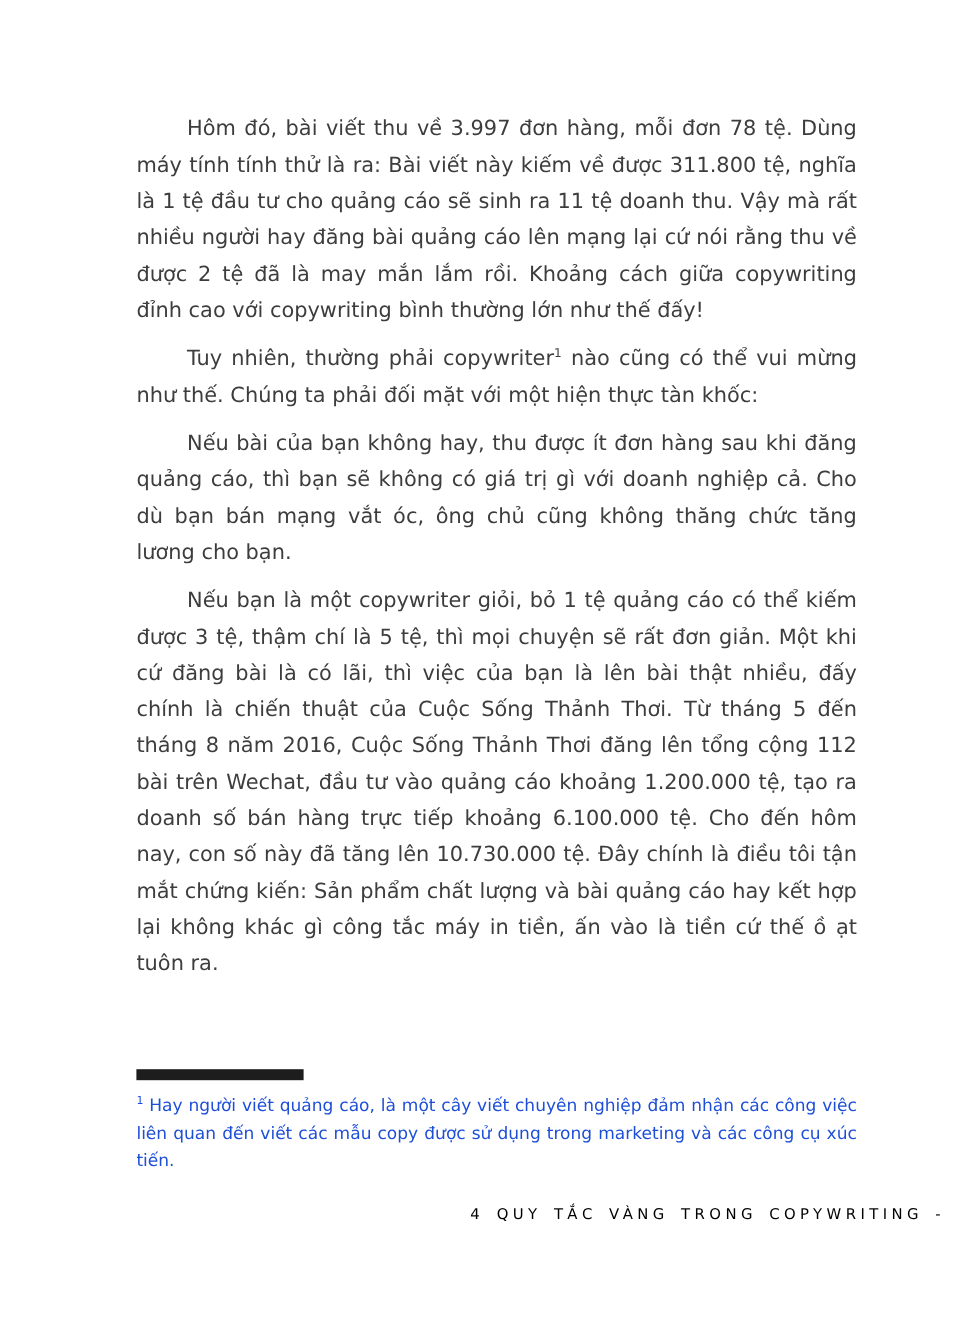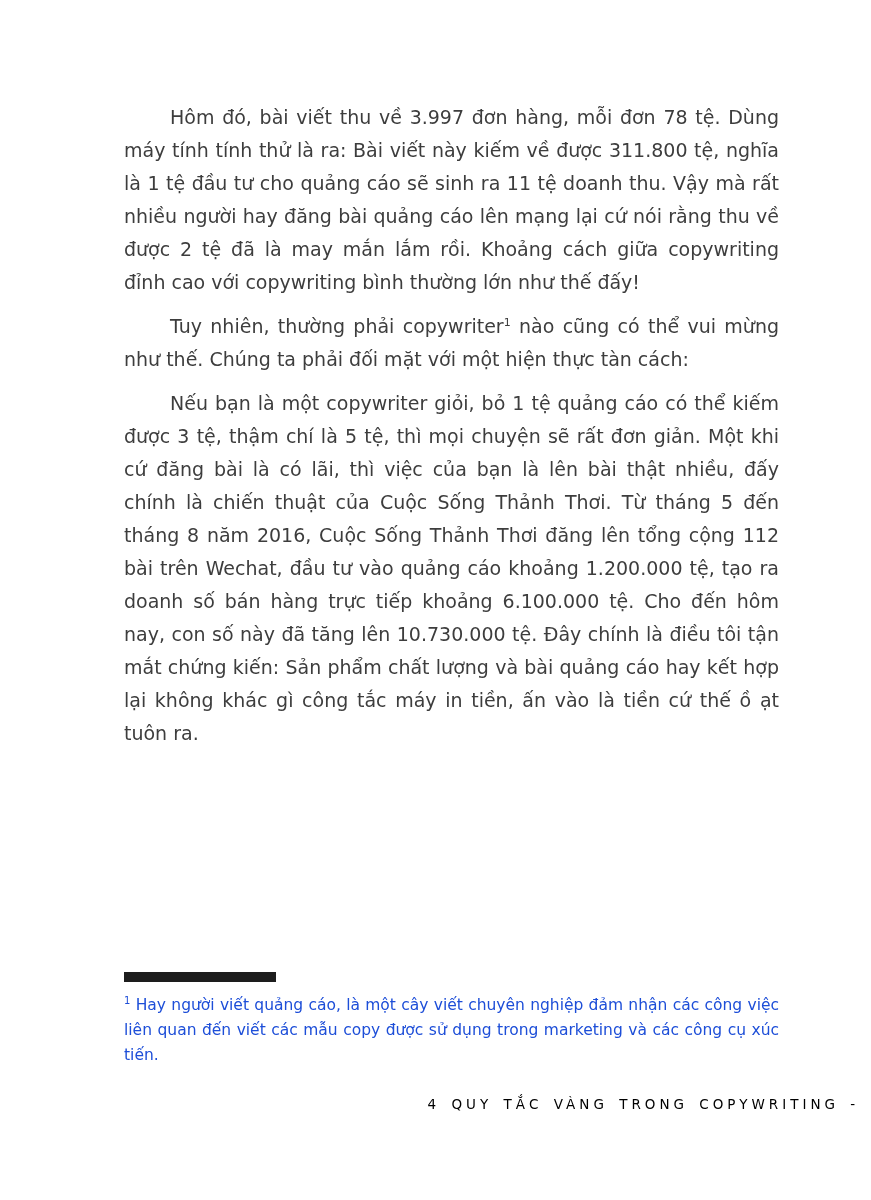--- a/index.html
+++ b/index.html
@@ -72,22 +72,23 @@
     }
   </style>
 </head>
 <body>
 
 <div class="page">
 
   <main class="body-text">
     <p class="para">Hôm đó, bài viết thu về 3.997 đơn hàng, mỗi đơn 78 tệ. Dùng máy tính tính thử là ra: Bài viết này kiếm về được 311.800 tệ, nghĩa là 1 tệ đầu tư cho quảng cáo sẽ sinh ra 11 tệ doanh thu. Vậy mà rất nhiều người hay đăng bài quảng cáo lên mạng lại cứ nói rằng thu về được 2 tệ đã là may mắn lắm rồi. Khoảng cách giữa copywriting đỉnh cao với copywriting bình thường lớn như thế đấy!</p>
 
-    <p class="para"><span>Tuy nhiên, thường phải copywriter</span><sup class="fn-ref">1</sup><span> nào cũng có thể vui mừng như thế. Chúng ta phải đối mặt với một hiện thực tàn cách:</span></p>
+    <p class="para"><span>Tuy nhiên, thường phải copywriter</span><sup class="fn-ref">1</sup><span> nào cũng có thể vui mừng như thế. Chúng ta phải đối mặt với một hiện thực tàn khốc:</span></p>
 
+    <p class="para">Nếu bài của bạn không hay, thu được ít đơn hàng sau khi đăng quảng cáo, thì bạn sẽ không có giá trị gì với doanh nghiệp cả. Cho dù bạn bán mạng vắt óc, ông chủ cũng không thăng chức tăng lương cho bạn.</p>
 
     <p class="para">Nếu bạn là một copywriter giỏi, bỏ 1 tệ quảng cáo có thể kiếm được 3 tệ, thậm chí là 5 tệ, thì mọi chuyện sẽ rất đơn giản. Một khi cứ đăng bài là có lãi, thì việc của bạn là lên bài thật nhiều, đấy chính là chiến thuật của Cuộc Sống Thảnh Thơi. Từ tháng 5 đến tháng 8 năm 2016, Cuộc Sống Thảnh Thơi đăng lên tổng cộng 112 bài trên Wechat, đầu tư vào quảng cáo khoảng 1.200.000 tệ, tạo ra doanh số bán hàng trực tiếp khoảng 6.100.000 tệ. Cho đến hôm nay, con số này đã tăng lên 10.730.000 tệ. Đây chính là điều tôi tận mắt chứng kiến: Sản phẩm chất lượng và bài quảng cáo hay kết hợp lại không khác gì công tắc máy in tiền, ấn vào là tiền cứ thế ồ ạt tuôn ra.</p>
   </main>
 
   <section class="footnote">
     <div class="footnote-rule"></div>
     <p class="footnote-text"><sup class="fn-marker">1</sup><span> Hay người viết quảng cáo, là một cây viết chuyên nghiệp đảm nhận các công việc liên quan đến viết các mẫu copy được sử dụng trong marketing và các công cụ xúc tiến.</span></p>
   </section>
 
   <footer class="page-footer"><span>4 QUY TẮC VÀNG TRONG COPYWRITING</span> <span>-</span> <span>6</span></footer>

